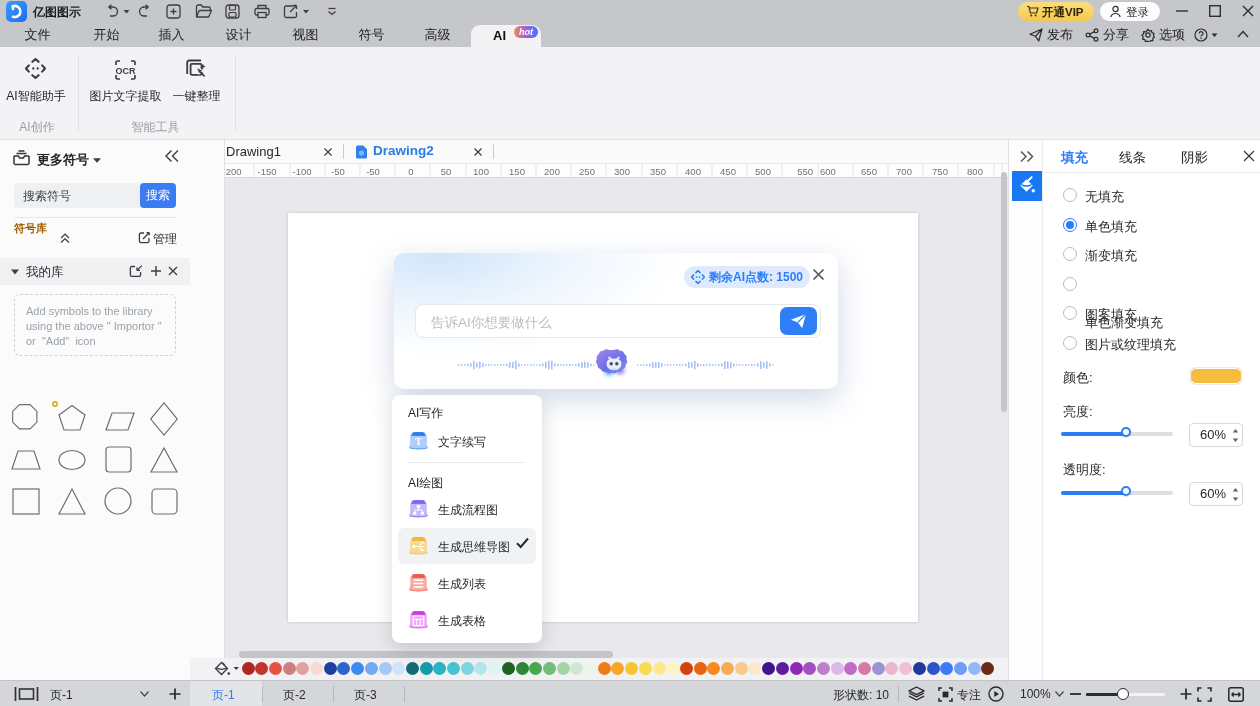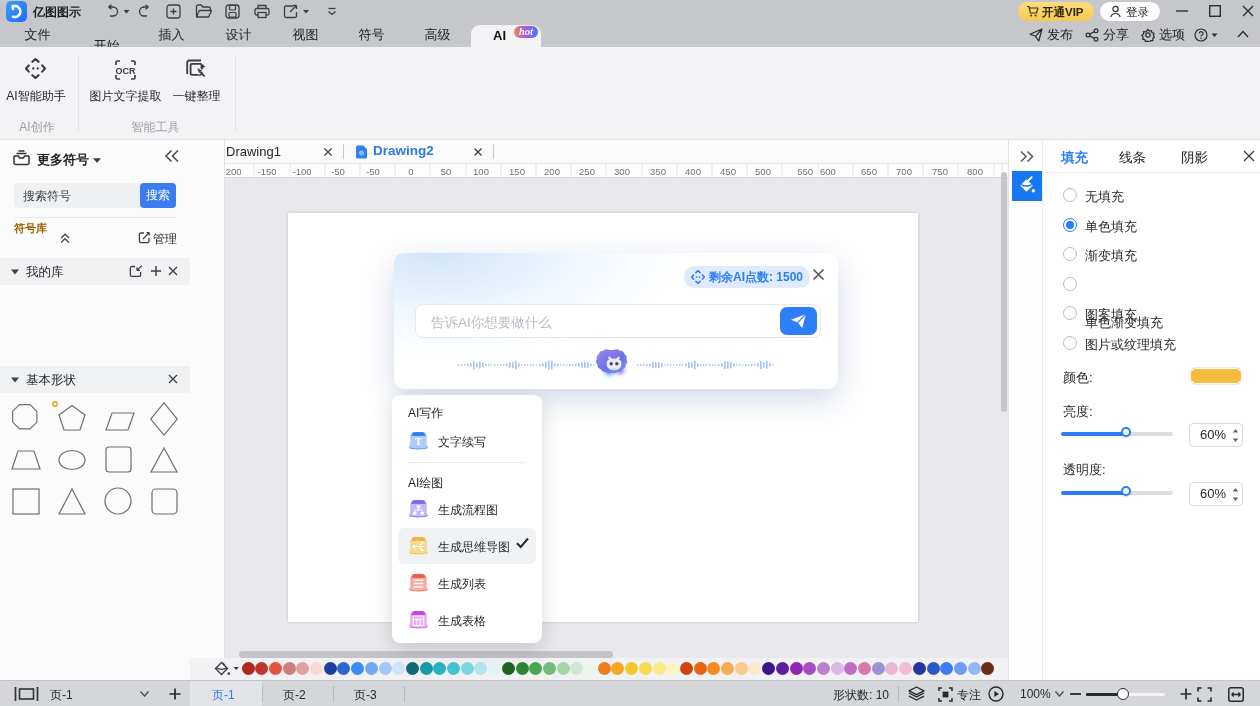--- a/index.html
+++ b/index.html
@@ -128,21 +128,21 @@
     </svg>
   <svg class="abs" style="left:1209px;top:5px" width="12" height="12" viewBox="0 0 12 12">
       <rect x="0.7" y="0.7" width="10.6" height="10.6" fill="none" stroke="#2c2e32" stroke-width="1.4"></rect>
     </svg>
   <svg class="abs" style="left:1242px;top:5px" width="12" height="12" viewBox="0 0 12 12">
       <path d="M1 1 L11 11 M11 1 L1 11" stroke="#2c2e32" stroke-width="1.4"></path>
     </svg>
 </div>
 <div class="abs" id="menurow">
   <div class="menutab" style="left:15px;width:45px;">文件</div>
-  <div class="menutab" style="left:84px;width:45px;margin-top:11px;">开始</div>
+  <div class="menutab" style="left:84px;width:45px;">开始</div>
   <div class="menutab" style="left:149px;width:45px;">插入</div>
   <div class="menutab" style="left:216px;width:45px;">设计</div>
   <div class="menutab" style="left:283px;width:45px;">视图</div>
   <div class="menutab" style="left:349px;width:45px;">符号</div>
   <div class="menutab" style="left:415px;width:45px;">高级</div>
   <div id="aitab">
     <div class="abs" style="left:22px;top:3px;font-size:13px;font-weight:bold;color:#111;">AI</div>
     <div class="abs" style="left:43px;top:1px;width:24px;height:12px;border-radius:6px;background:linear-gradient(90deg,#ef8a4b,#a65ae8 50%,#3b7bf7);color:#fff;font-size:9px;font-style:italic;font-weight:bold;text-align:center;line-height:12px;">hot</div>
   </div>
   <svg class="abs" style="left:1029px;top:6px" width="14" height="14" viewBox="0 0 14 14">
@@ -310,28 +310,22 @@
       <path d="M6 1.5 H2.8 A1.4 1.4 0 0 0 1.4 2.9 V10 a1.4 1.4 0 0 0 1.4 1.4 h7.4 A1.4 1.4 0 0 0 11.6 10 V7" fill="none" stroke="#3a3c41" stroke-width="1.3"></path>
       <path d="M12.8 0.6 L8 5.4 M8 5.4 h3 M8 5.4 v-3" fill="none" stroke="#3a3c41" stroke-width="1.3"></path>
     </svg>
     <svg class="abs" style="left:150px;top:7px" width="12" height="12" viewBox="0 0 12 12">
         <path d="M6 1 v10 M1 6 h10" stroke="#3a3c41" stroke-width="1.4"></path>
       </svg>
     <svg class="abs" style="left:168px;top:8px" width="10" height="10" viewBox="0 0 10 10">
         <path d="M1 1 L9 9 M9 1 L1 9" stroke="#3a3c41" stroke-width="1.3"></path>
       </svg>
   </div>
-  <div class="lp-bar" style="top:226px;height:27px;">
-    <svg class="abs" style="left:11px;top:11px" width="8" height="6" viewBox="0 0 8 6">
-        <path d="M0 0.5 h8 L4 5.5 z" fill="#3f4145"></path>
-      </svg>
-    <div class="abs" style="left:26px;top:6px;font-size:12.5px;color:#26282c;">基本形状</div>
-    <svg class="abs" style="left:168px;top:8px" width="10" height="10" viewBox="0 0 10 10">
-        <path d="M1 1 L9 9 M9 1 L1 9" stroke="#3a3c41" stroke-width="1.3"></path>
-      </svg>
+  <div class="abs" style="left:14px;top:154px;width:162px;height:62px;border:1px dashed #ced1d6;border-radius:6px;">
+    <div class="abs" style="left:11px;top:9px;font-size:11px;line-height:15px;color:#9aa2ab;">Add symbols to the library<br>using the above " Importor "<br>or &nbsp;"Add"&nbsp; icon</div>
   </div>
   <svg class="abs" style="left:0px;top:256px" width="190" height="140" viewBox="0 0 190 140">
     <g fill="none" stroke="#6b6e73" stroke-width="1.2">
       <path d="M18.5 9.5 h11 l7 7 v11 l-7 7 h-11 l-7-7 v-11 z" transform="translate(1.5,-0.6) scale(0.97)"></path>
       <path d="M72 9.5 L85 19 L80 34 H64 L59 19 Z"></path>
       <path d="M112 17 h22 l-6 17 h-22 z"></path>
       <path d="M164 9 L178 26 L164 43 L150 26 Z" transform="translate(0,-3) scale(0.95) translate(8.6,1.4)"></path>
       <path d="M18 55 h16 l6 18 h-28 z"></path>
       <ellipse cx="72" cy="64" rx="13" ry="9.5"></ellipse>
       <rect x="106" y="51" width="25" height="25" rx="3"></rect>

